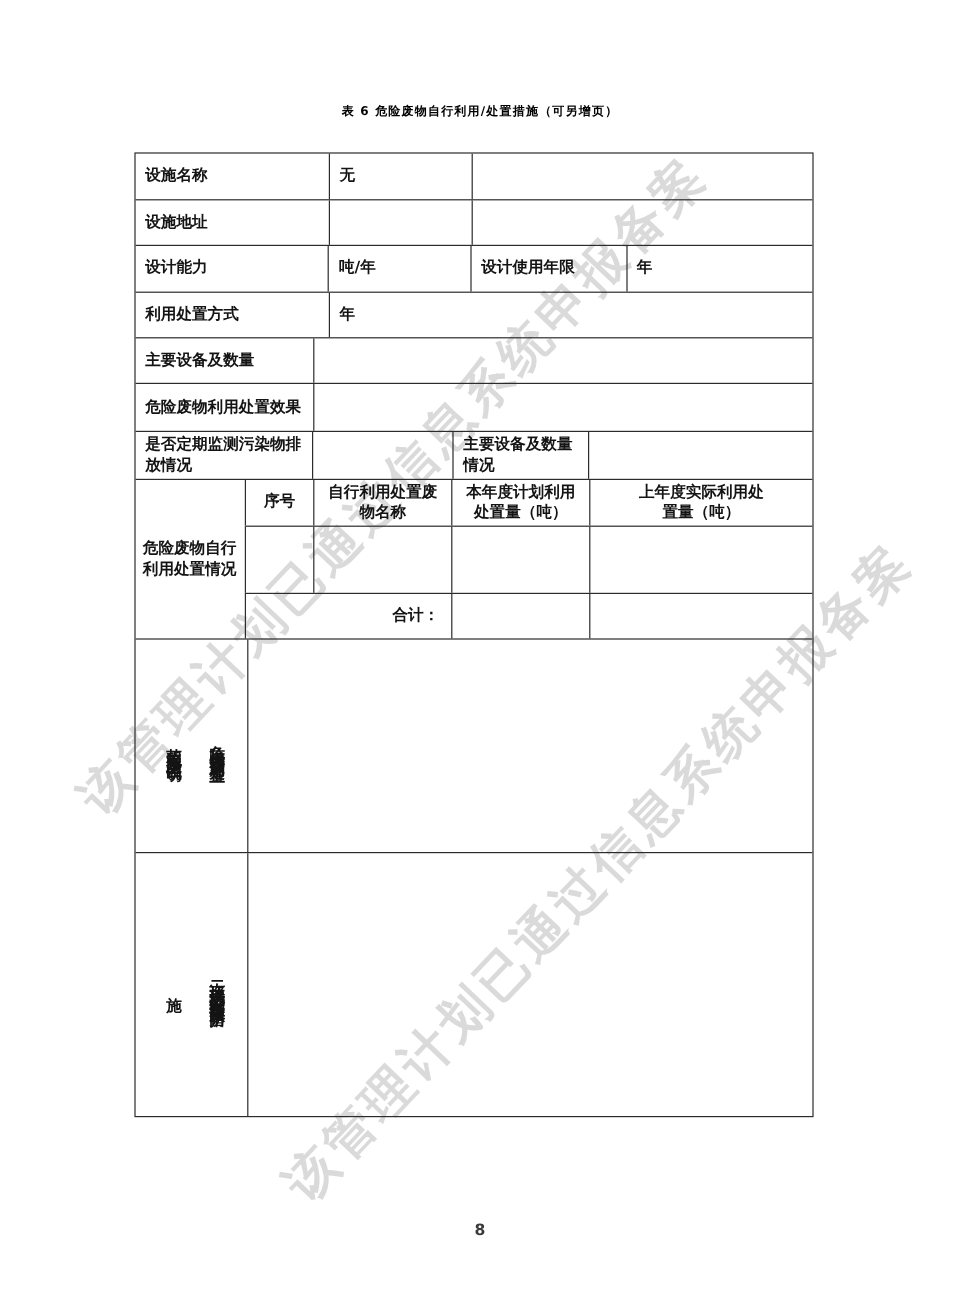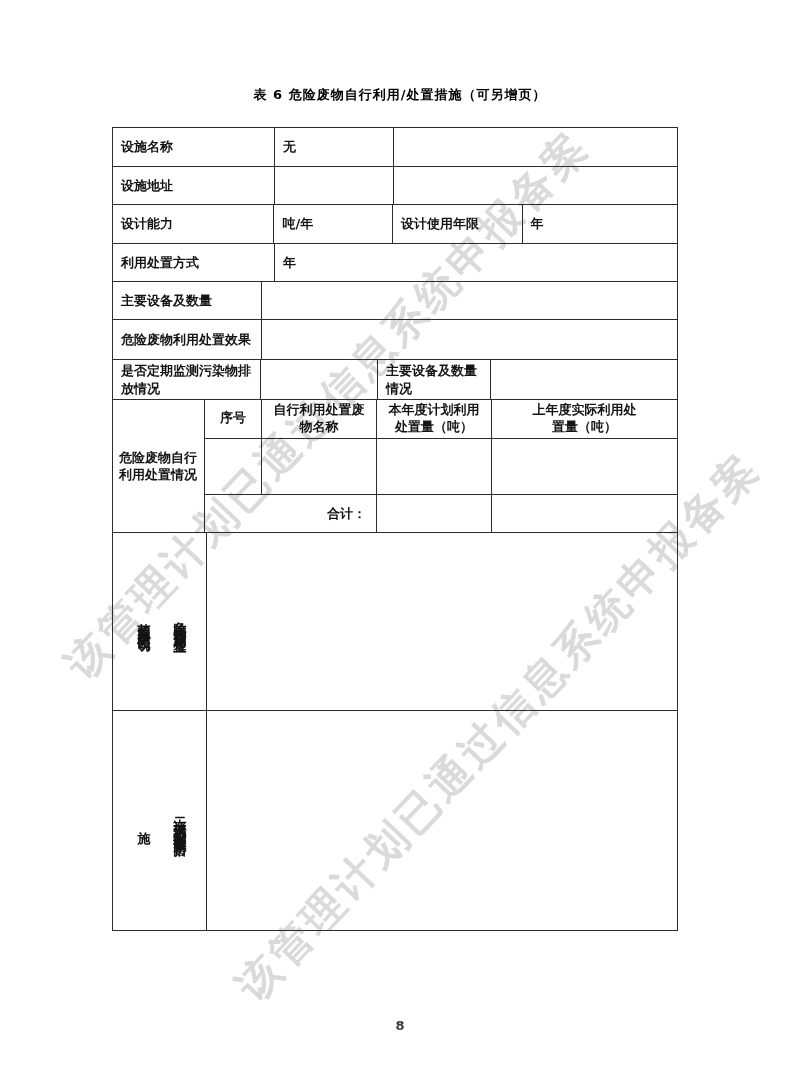--- a/index.html
+++ b/index.html
@@ -28,21 +28,21 @@
     user-select: none;
   }
   .wm1 { left: -45px; top: 377px; transform: rotate(-46.5deg); }
   .wm2 { left: 126px; top: 699px; transform: rotate(-46.5deg); }
 
   
   .page-title {
     position: absolute; z-index: 2;
     top: 86px; left: 0; width: 100%;
     text-align: center;
-    font-size: 13px;
+    font-size: 10px;
     font-weight: 700;
     letter-spacing: 1px;
     color: #000;
   }
   .page-number {
     position: absolute; z-index: 2;
     top: 1018px; left: 0; width: 100%;
     text-align: center;
     font-size: 13px;
     font-weight: 700;

